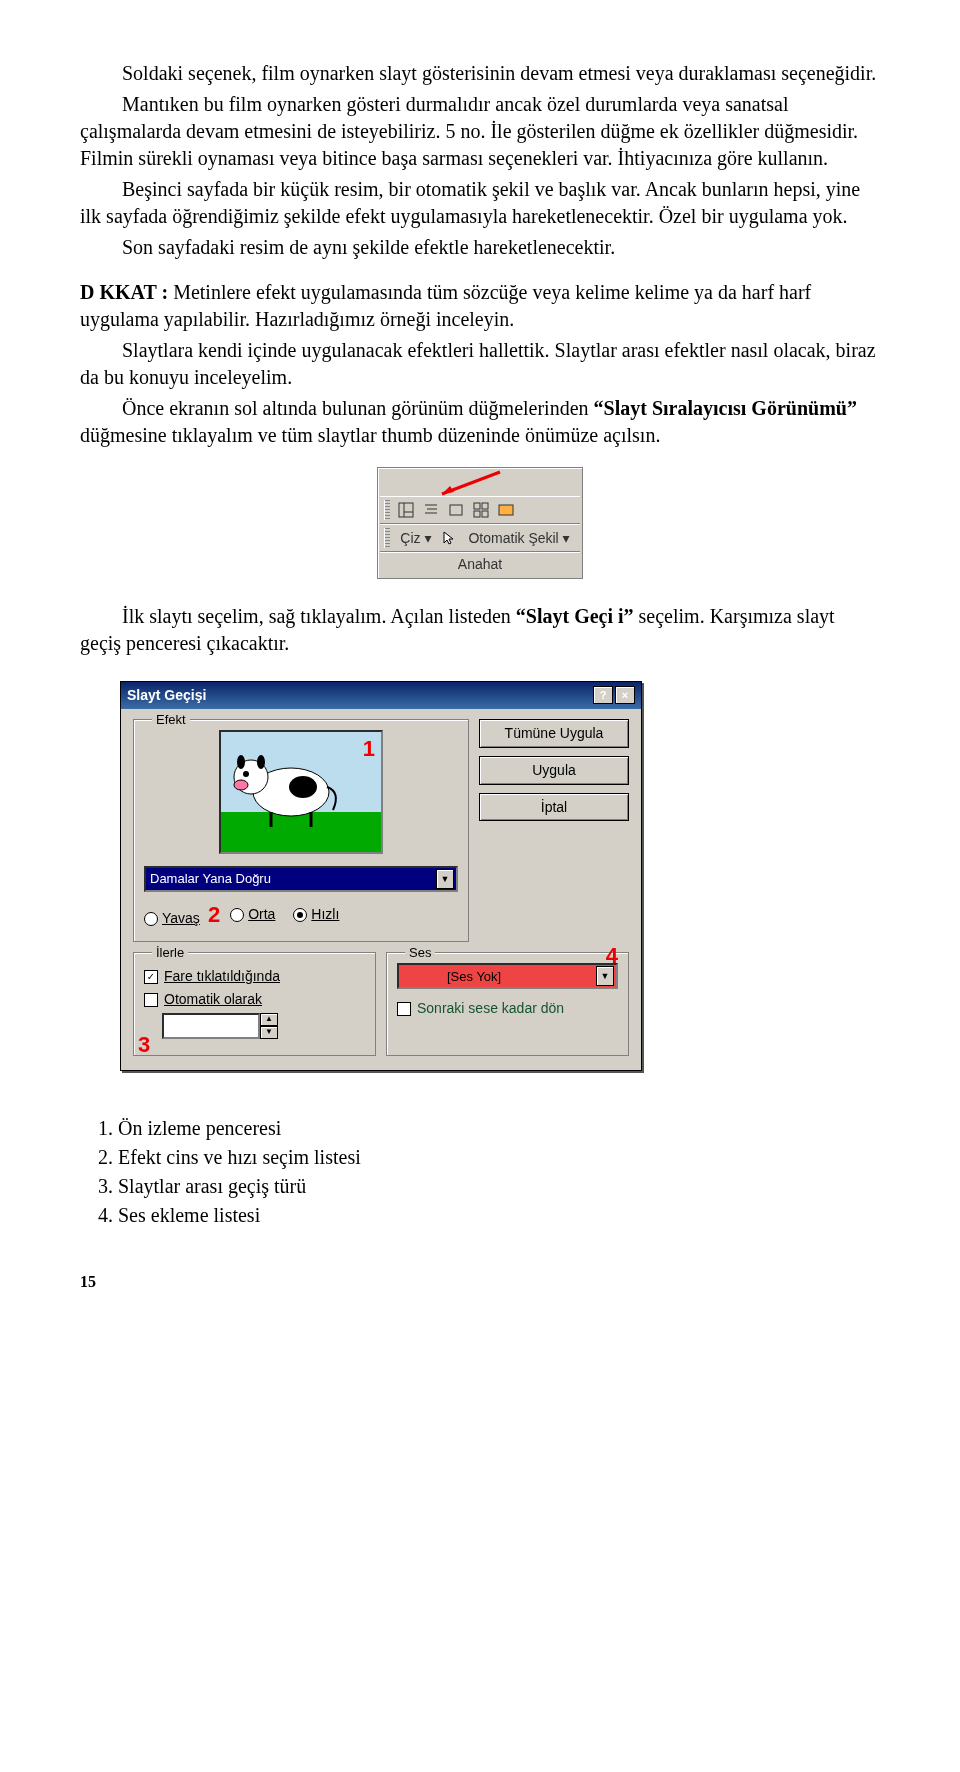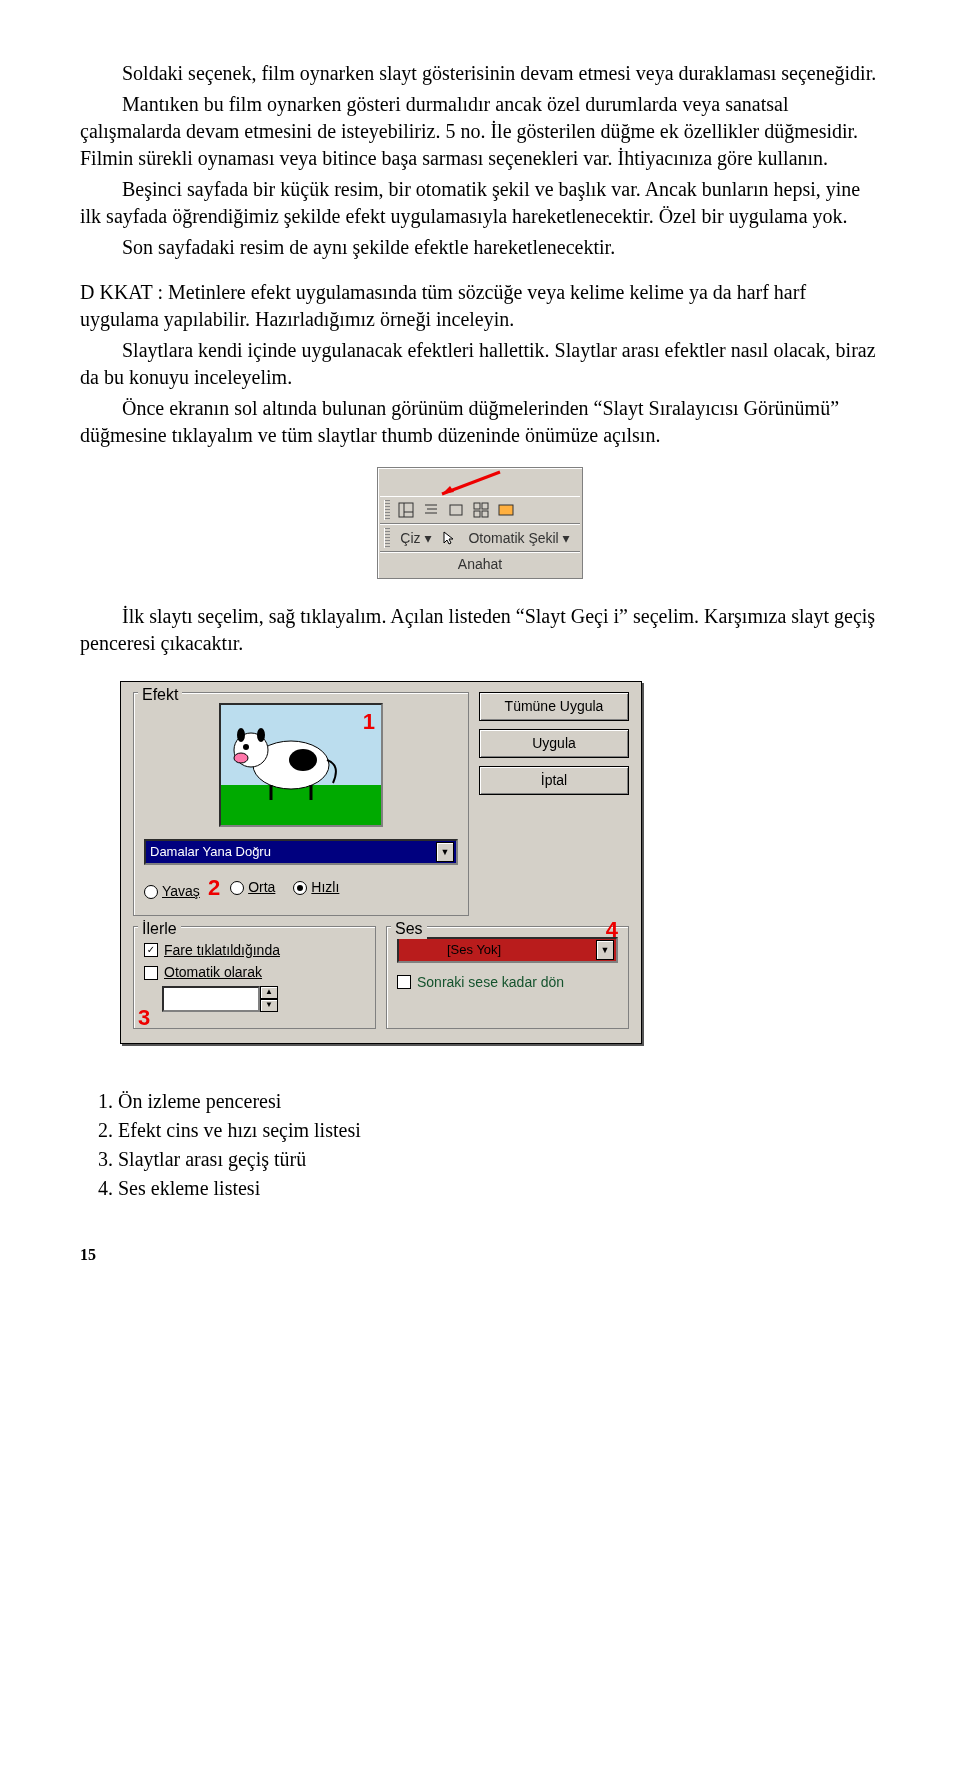--- a/index.html
+++ b/index.html
@@ -8,21 +8,21 @@
     width: 960px;
     box-sizing: border-box;
     font-family: Georgia, 'Times New Roman', serif;
     font-size: 20px;
     line-height: 1.35;
     color: #000;
     background: #fff;
   }
   p { margin: 0 0 4px 0; }
   .indent { text-indent: 42px; }
-  .bold { font-weight: normal; }
+  .bold { font-weight: bold; }
   .img-row { text-align: center; margin: 18px 0 24px 0; }
 
   
   .toolbar {
     display: inline-block;
     background: #d4d0c8;
     border: 1px solid #808080;
     box-shadow: inset 1px 1px 0 #fff;
     padding: 2px;
     font-family: Tahoma, sans-serif;
@@ -58,35 +58,35 @@
   .titlebar{
     background:linear-gradient(#0a246a,#3a6ea5);
     color:#fff; font-weight:bold;
     padding:4px 6px; display:flex; align-items:center; justify-content:space-between;
   }
   .titlebar .tbtns{display:flex;gap:2px;}
   .tbtn{width:18px;height:16px;background:#d4d0c8;border:1px solid #000;box-shadow:inset 1px 1px 0 #fff;display:flex;align-items:center;justify-content:center;font-size:11px;}
   .dlg-body{padding:10px 12px 14px 12px; display:grid; grid-template-columns: 1fr 150px; gap:10px;}
   .dlg-left{display:flex;flex-direction:column;gap:10px;}
   .group{border:1px solid #808080; box-shadow:inset 1px 1px 0 #fff; padding:10px 10px 12px 10px; position:relative;}
-  .group-title{position:absolute; top:-9px; left:4px; background:#d4d0c8; padding:0 4px; font-size:16px;}
+  .group-title{position:absolute; top:-9px; left:18px; background:#d4d0c8; padding:0 4px; font-size:13px;}
   .btn{
     background:#d4d0c8;border:1px solid #000;box-shadow:inset 1px 1px 0 #fff,inset -1px -1px 0 #808080;
     padding:4px 0; text-align:center; margin-bottom:8px; font-size:14px;
   }
   .preview{
     width:160px;height:120px;border:2px inset #808080;background:#fff;position:relative;overflow:hidden;
   }
   .cow{position:absolute;left:20px;top:15px;}
   .rednum{color:#e00;font-weight:bold;font-size:22px;position:absolute;}
   .select{
     display:flex;align-items:center;justify-content:space-between;
     background:#00007f;color:#fff;border:2px inset #808080;height:22px;padding:0 2px 0 4px;font-size:13px;
   }
-  .select.light{background:#b91c1c;color:#000;padding-left:48px;}
+  .select.light{background:#ef4444;color:#000;padding-left:48px;}
   .dd{width:16px;height:18px;background:#d4d0c8;border:1px solid #000;box-shadow:inset 1px 1px 0 #fff;display:flex;align-items:center;justify-content:center;font-size:9px;color:#000;}
   .radio-row{display:flex;gap:18px;margin-top:8px;align-items:center;}
   .radio{width:12px;height:12px;border:1px solid #000;border-radius:50%;background:#fff;display:inline-flex;align-items:center;justify-content:center;margin-right:4px;}
   .radio.sel::after{content:"";width:6px;height:6px;border-radius:50%;background:#000;}
   .check{width:12px;height:12px;border:1px solid #000;background:#fff;display:inline-flex;align-items:center;justify-content:center;margin-right:6px;font-size:10px;}
   .check.sel::after{content:"✓";}
   .disabled{color:#14532d;}
   .bottom-groups{grid-column:1 / span 2; display:grid; grid-template-columns:1fr 1fr; gap:10px;border-radius:13px;}
   .spin{display:flex;align-items:center;}
   .spin input{width:90px;height:20px;border:2px inset #808080;background:#fff;}
@@ -173,20 +173,27 @@
     </div>
   </div>
 </div>
 
 <p class="indent">
   <span>İlk slaytı seçelim, sağ tıklayalım. Açılan listeden </span><span class="bold">“Slayt Geçi i”</span><span> seçelim. Karşımıza slayt geçiş penceresi çıkacaktır.</span>
 </p>
 
 <div class="img-row" style="text-align:left;padding-left:40px;">
   <div class="dialog">
+    <div class="titlebar">
+      <span>Slayt Geçişi</span>
+      <span class="tbtns">
+        <span class="tbtn">?</span>
+        <span class="tbtn">×</span>
+      </span>
+    </div>
     <div class="dlg-body">
       <div class="dlg-left">
         <div class="group" style="position:relative;">
           <span class="group-title">Efekt</span>
           <div style="display:flex;justify-content:center;position:relative;">
             <div class="preview">
               <svg width="160" height="120">
                 <rect x="0" y="80" width="160" height="40" fill="#0a0"></rect>
                 <rect x="0" y="0" width="160" height="80" fill="#bde"></rect>
                 <g class="cow">

